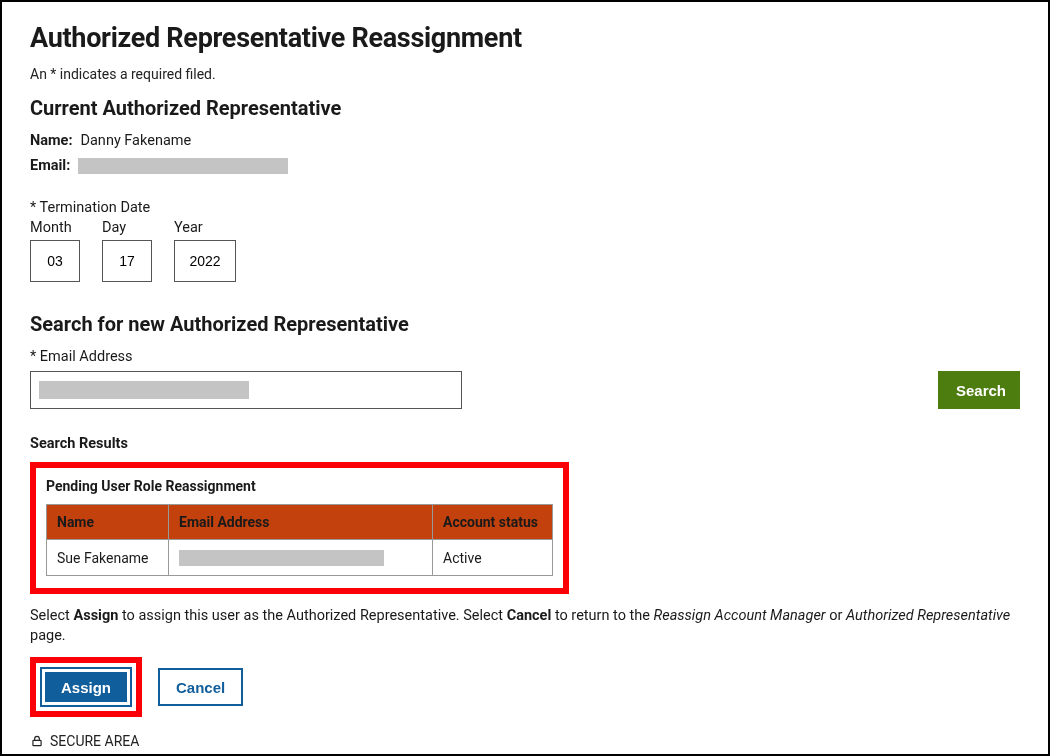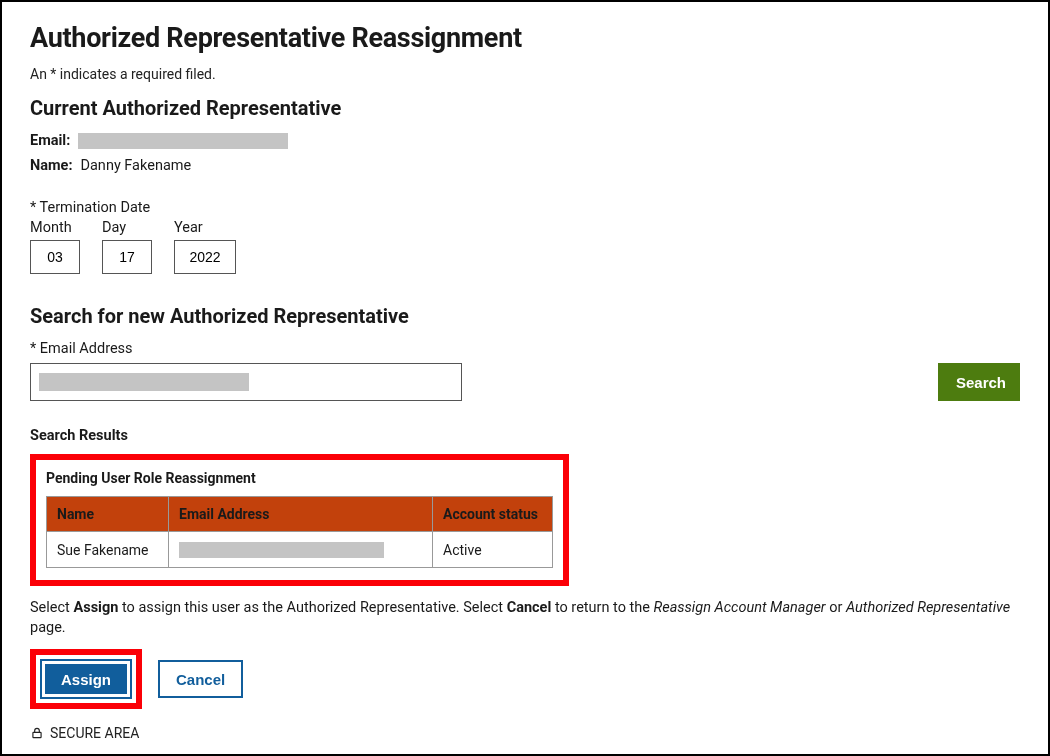--- a/index.html
+++ b/index.html
@@ -34,21 +34,21 @@
   }
   .row { display: flex; align-items: center; gap: 8px; margin-bottom: 8px; font-size: 14.5px; }
   .label-bold { font-weight: 700; }
   .name-value { font-size: 14.5px; }
   .redacted { display:inline-block; background:#c4c4c4; height:16px; width:210px; vertical-align:middle; }
   .term-label { font-size: 14.5px; margin-bottom: 3px; margin-top: 11px; }
   .date-wrap { display: flex; gap: 22px; }
   .date-col { display: flex; flex-direction: column; }
   .date-head { font-size: 14.5px; margin-bottom: 4px; }
   .date-box {
-    width: 50px; height: 34px;
+    width: 50px; height: 42px;
     border: 1px solid #555;
     text-align: center;
     font-size: 14px;
     padding: 6px 4px;
   }
   .date-box.year { width: 62px; }
   .spacer-md { height: 24px; }
 
   .email-label { font-size: 14.5px; margin-bottom: 6px; }
   .search-row { display: flex; gap: 20px; align-items: flex-start; }
@@ -130,27 +130,27 @@
 <body>
 
 <div class="frame">
 
   <h1 class="page-title">Authorized Representative Reassignment</h1>
   <p class="hint">An * indicates a required filed.</p>
 
   <h2 class="section-title">Current Authorized Representative</h2>
 
   <div class="row">
+    <span class="label-bold">Name:</span>
+    <span class="name-value">Danny Fakename</span>
+  </div>
+
+  <div class="row">
     <span class="label-bold">Email:</span>
     <span class="redacted"></span>
-  </div>
-
-  <div class="row">
-    <span class="label-bold">Name:</span>
-    <span class="name-value">Danny Fakename</span>
   </div>
 
   <div style="height:6px"></div>
   <div class="term-label">* Termination Date</div>
 
   <div class="date-wrap">
     <div class="date-col">
       <span class="date-head">Month</span>
       <input class="date-box" value="03" style="">
     </div>

